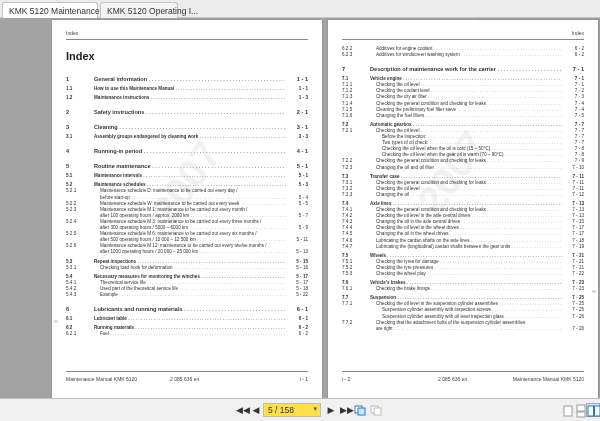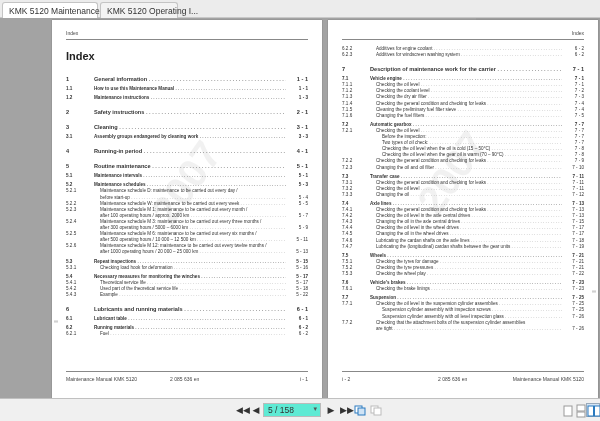--- a/index.html
+++ b/index.html
@@ -25,21 +25,21 @@
   .row.nodots .txt::after { content: ""; }
   .row .pg { width: 22px; flex: none; text-align: right; }
   .row.h1 { font-size: 5.6px; font-weight: bold; margin-top: 7px; line-height: 8px; }
   .row.h2 { font-weight: bold; margin-top: 3px; }
   .row.l3 .txt { padding-left: 6px; }
   .row.l4 .txt { padding-left: 12px; }
   .watermark { position: absolute; font-size: 40px; color: rgba(200,200,200,0.25); transform: rotate(-55deg); font-weight: bold; }
   .sidemark { position: absolute; font-size: 3px; color: #999; writing-mode: vertical-rl; }
   .toolbar { position: absolute; left: 0; top: 398px; width: 600px; height: 23px; background: #f0f0f0; border-top: 1px solid #c0c0c0; }
   .tbtn { position: absolute; top: 5px; width: 12px; height: 12px; font-size: 9px; color: #333; text-align: center; line-height: 12px; }
-  .pagebox { position: absolute; left: 263px; top: 4px; width: 58px; height: 14px; background: #5eead4; border: 1px solid #bbb; font-size: 8.5px; color: #333; padding: 1px 4px; }
+  .pagebox { position: absolute; left: 263px; top: 4px; width: 58px; height: 14px; background: #fde047; border: 1px solid #bbb; font-size: 8.5px; color: #333; padding: 1px 4px; }
   .pagebox .dd { position: absolute; right: 3px; top: 1px; font-size: 7px; color: #555; }
   .vbtn { position: absolute; top: 4px; width: 14px; height: 14px; border: 1px solid transparent; }
   .vbtn.active { background: #d4e4f4; border-color: #9ab; }
   .vbtn svg { width: 14px; height: 14px; }
 </style>
 </head>
 <body>
 
 <div class="tabbar">
   <div class="tab active" style="left:2px; width:96px;">

